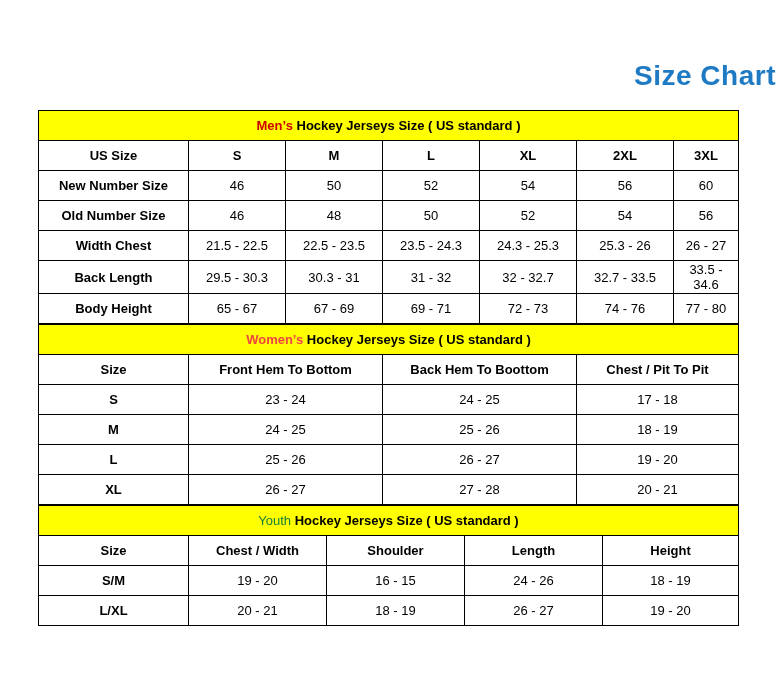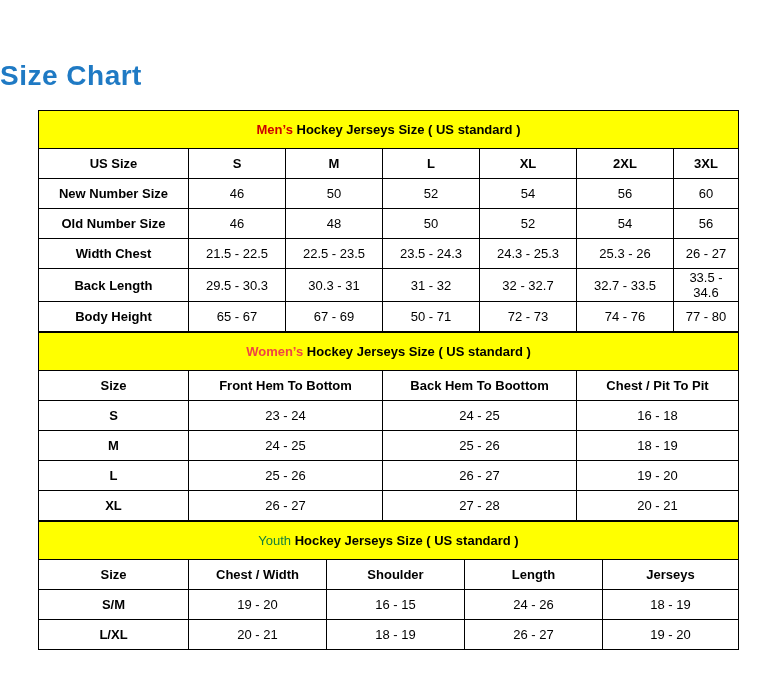--- a/index.html
+++ b/index.html
@@ -14,21 +14,21 @@
     color: #000000;
     overflow: hidden;
   }
   .page {
     width: 776px;
     height: 692px;
     position: relative;
     box-sizing: border-box;
   }
   .title {
-    text-align: left;
+    text-align: right;
     color: #1f7ac4;
     font-size: 28px;
     font-weight: bold;
     padding-top: 60px;
     padding-bottom: 18px;
     letter-spacing: 0.5px;
   }
   .chart-wrap {
     margin: 0 38px;
   }
@@ -42,21 +42,21 @@
     text-align: center;
     font-size: 13px;
     height: 27px;
     padding: 1px 2px;
     vertical-align: middle;
   }
   .section-head {
     background: #ffff00;
     font-weight: bold;
     font-size: 14.5px;
-    height: 38px;
+    height: 30px;
   }
   .section-head .accent-men {
     color: #cc0000;
     font-weight: bold;
   }
   .section-head .accent-women {
     color: #ef4444;
     font-weight: bold;
   }
   .section-head .accent-youth {
@@ -139,21 +139,21 @@
           <td>30.3 - 31</td>
           <td>31 - 32</td>
           <td>32 - 32.7</td>
           <td>32.7 - 33.5</td>
           <td>33.5 - 34.6</td>
         </tr>
         <tr>
           <td class="row-label">Body Height</td>
           <td>65 - 67</td>
           <td>67 - 69</td>
-          <td>50 - 71</td>
+          <td>69 - 71</td>
           <td>72 - 73</td>
           <td>74 - 76</td>
           <td>77 - 80</td>
         </tr>
       </tbody>
     </table>
 
     <table class="size-table">
       <colgroup>
         <col style="width:150px">
@@ -168,21 +168,21 @@
         <tr>
           <td class="col-head">Size</td>
           <td class="col-head">Front Hem To Bottom</td>
           <td class="col-head">Back Hem To Boottom</td>
           <td class="col-head">Chest / Pit To Pit</td>
         </tr>
         <tr>
           <td class="row-label-bold">S</td>
           <td>23 - 24</td>
           <td>24 - 25</td>
-          <td>16 - 18</td>
+          <td>17 - 18</td>
         </tr>
         <tr>
           <td class="row-label-bold">M</td>
           <td>24 - 25</td>
           <td>25 - 26</td>
           <td>18 - 19</td>
         </tr>
         <tr>
           <td class="row-label-bold">L</td>
           <td>25 - 26</td>
@@ -208,21 +208,21 @@
       </colgroup>
       <tbody>
         <tr class="section-head">
           <td colspan="5"><span class="accent-youth">Youth</span><span> Hockey Jerseys Size ( US standard )</span></td>
         </tr>
         <tr>
           <td class="col-head">Size</td>
           <td class="col-head">Chest / Width</td>
           <td class="col-head">Shoulder</td>
           <td class="col-head">Length</td>
-          <td class="col-head">Jerseys</td>
+          <td class="col-head">Height</td>
         </tr>
         <tr>
           <td class="row-label-bold">S/M</td>
           <td>19 - 20</td>
           <td>16 - 15</td>
           <td>24 - 26</td>
           <td>18 - 19</td>
         </tr>
         <tr>
           <td class="row-label-bold">L/XL</td>

